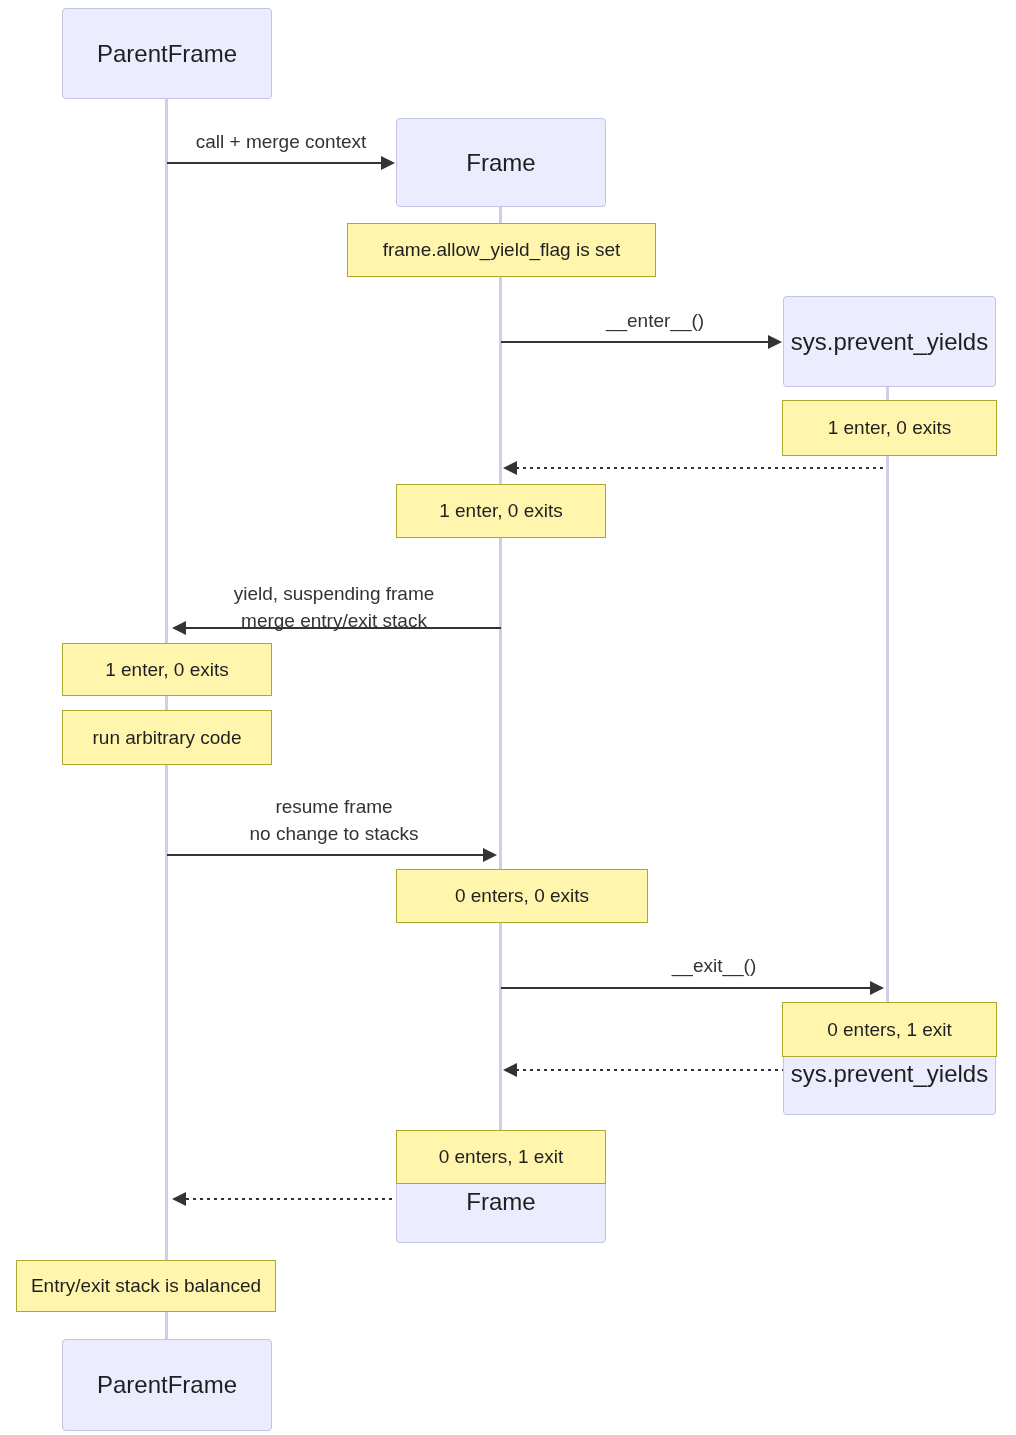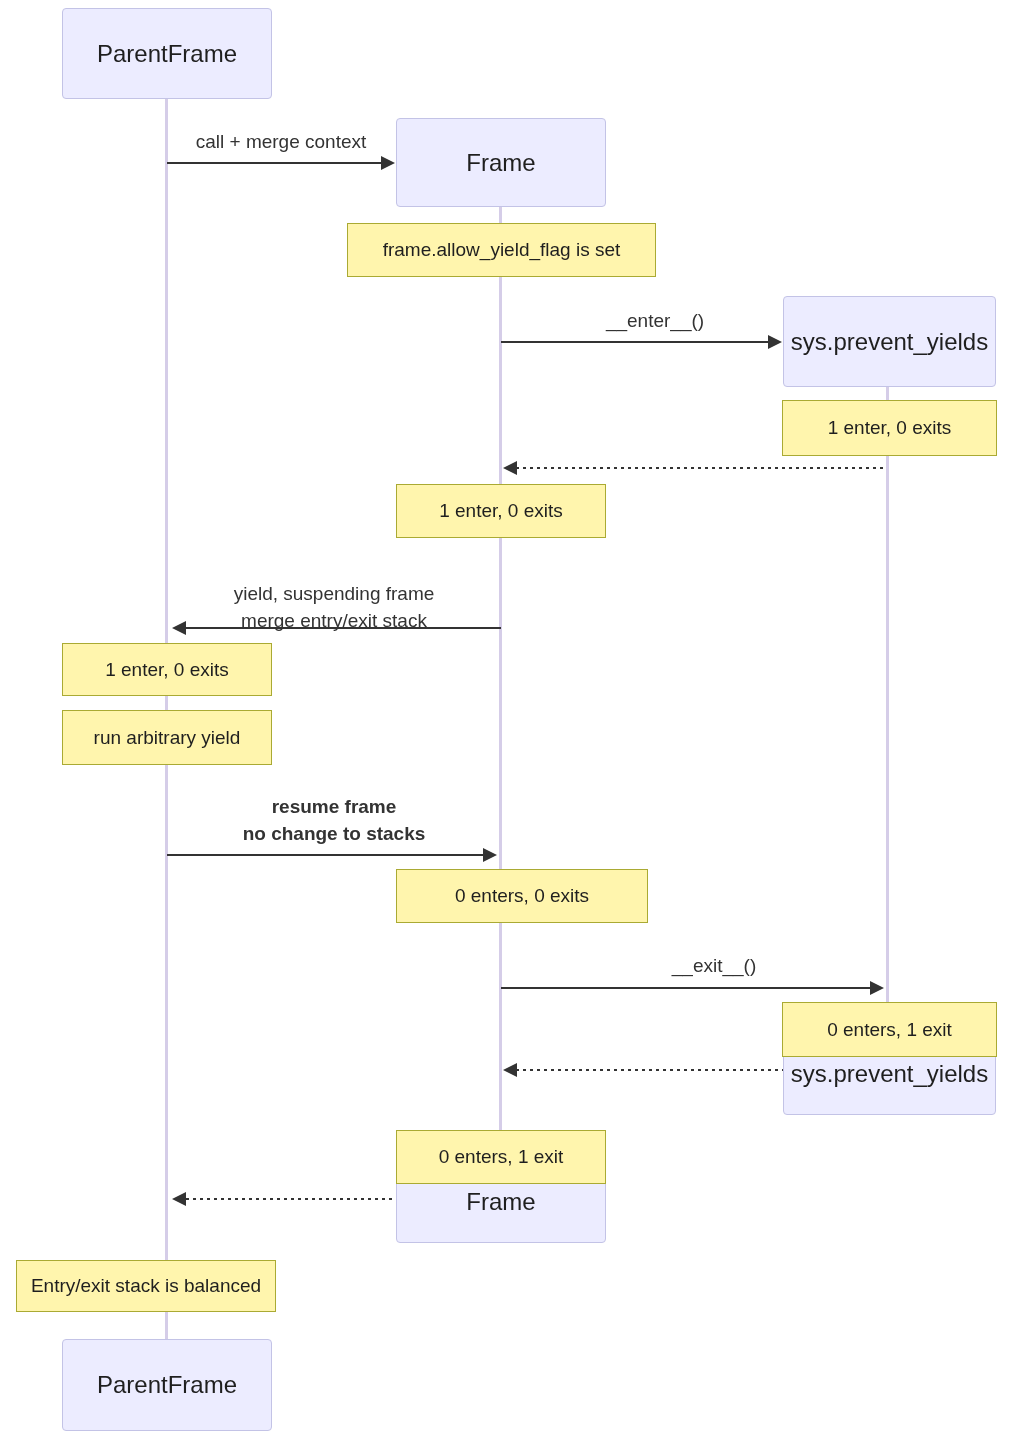--- a/index.html
+++ b/index.html
@@ -80,21 +80,21 @@
 <div class="abs arrowhead-right" style="left:768px; top:335px;"></div>
 
 <div class="abs msg-line-dashed" style="left:516px; top:467px; width:370px;"></div>
 <div class="abs arrowhead-left" style="left:503px; top:461px;"></div>
 
 <div class="abs msg-label" style="left:224px; top:566px; width:220px;margin-top:14px;">yield, suspending frame
 merge entry/exit stack</div>
 <div class="abs msg-line" style="left:186px; top:627px; width:315px;"></div>
 <div class="abs arrowhead-left" style="left:172px; top:621px;"></div>
 
-<div class="abs msg-label" style="left:224px; top:793px; width:220px;font-weight:bold;">resume frame
+<div class="abs msg-label" style="left:224px; top:793px; width:220px;">resume frame
 no change to stacks</div>
 <div class="abs msg-line" style="left:167px; top:854px; width:316px;"></div>
 <div class="abs arrowhead-right" style="left:483px; top:848px;"></div>
 
 <div class="abs msg-label" style="left:604px; top:952px; width:220px;">__exit__()</div>
 <div class="abs msg-line" style="left:501px; top:987px; width:370px;"></div>
 <div class="abs arrowhead-right" style="left:870px; top:981px;"></div>
 
 <div class="abs msg-line-dashed" style="left:516px; top:1069px; width:372px;"></div>
 <div class="abs arrowhead-left" style="left:503px; top:1063px;"></div>
@@ -127,21 +127,21 @@
 </div>
 
 <div class="abs note" style="left:347px; top:223px; width:309px; height:54px;">frame.allow_yield_flag is set</div>
 
 <div class="abs note" style="left:782px; top:400px; width:215px; height:56px;">1 enter, 0 exits</div>
 
 <div class="abs note" style="left:396px; top:484px; width:210px; height:54px;">1 enter, 0 exits</div>
 
 <div class="abs note" style="left:62px; top:643px; width:210px; height:53px;">1 enter, 0 exits</div>
 
-<div class="abs note" style="left:62px; top:710px; width:210px; height:55px;">run arbitrary yield</div>
+<div class="abs note" style="left:62px; top:710px; width:210px; height:55px;">run arbitrary code</div>
 
 <div class="abs note" style="left:396px; top:869px; width:252px; height:54px;">0 enters, 0 exits</div>
 
 <div class="abs note" style="left:782px; top:1002px; width:215px; height:55px;">0 enters, 1 exit</div>
 
 <div class="abs note" style="left:396px; top:1130px; width:210px; height:54px;">0 enters, 1 exit</div>
 
 <div class="abs note" style="left:16px; top:1260px; width:260px; height:52px;">Entry/exit stack is balanced</div>
 
 </body></html>

